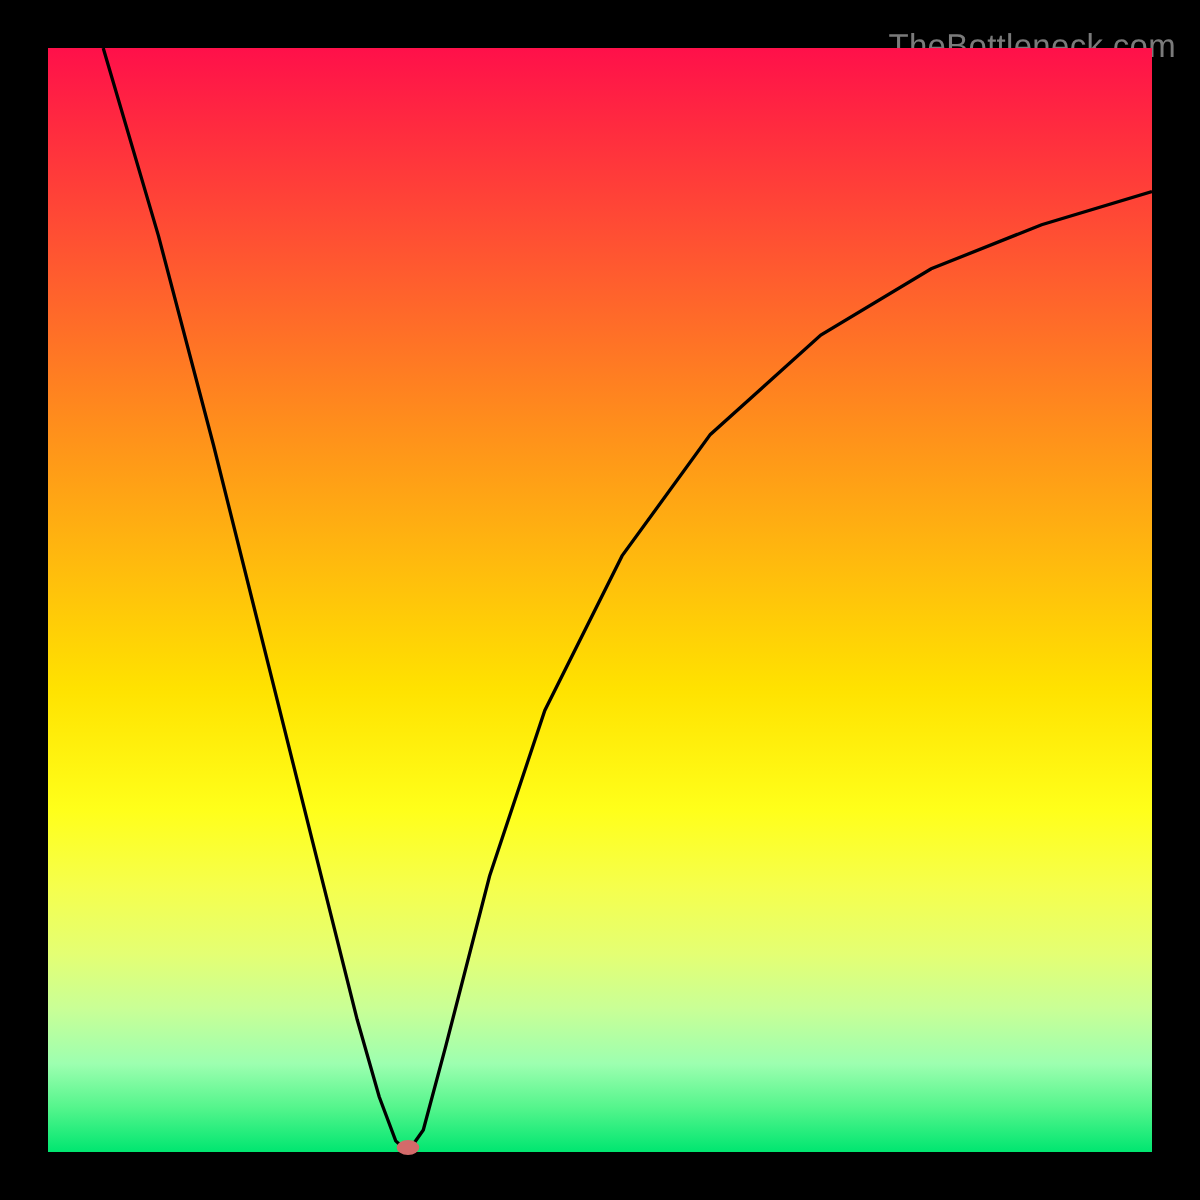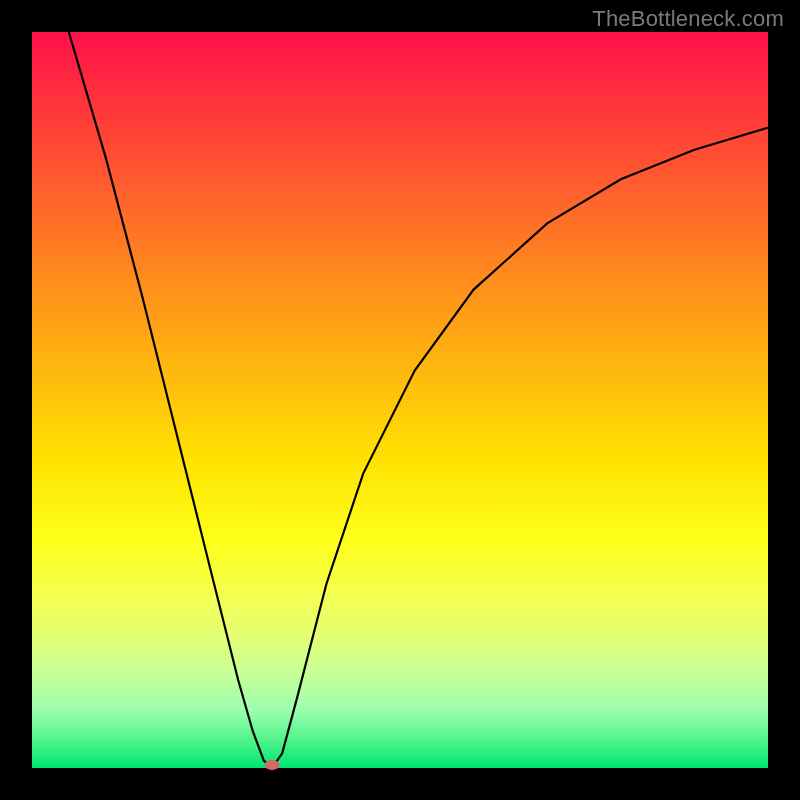--- a/index.html
+++ b/index.html
@@ -32,21 +32,21 @@
       #ffff1a 69%,
       #f5ff4d 76%,
       #e4ff73 82%,
       #c9ff96 87%,
       #9dffb0 92%,
       #54f58c 96%,
       #00e670 100%);
   }
   .watermark {
     position: absolute;
-    top: 6px;
+    top: 18px;
     right: 16px;
     color: #7a7a7a;
     font-size: 22px;
     font-weight: 500;
     letter-spacing: 0.2px;
     user-select: none;
   }
   svg.curve {
     position: absolute;
     left: 0;

